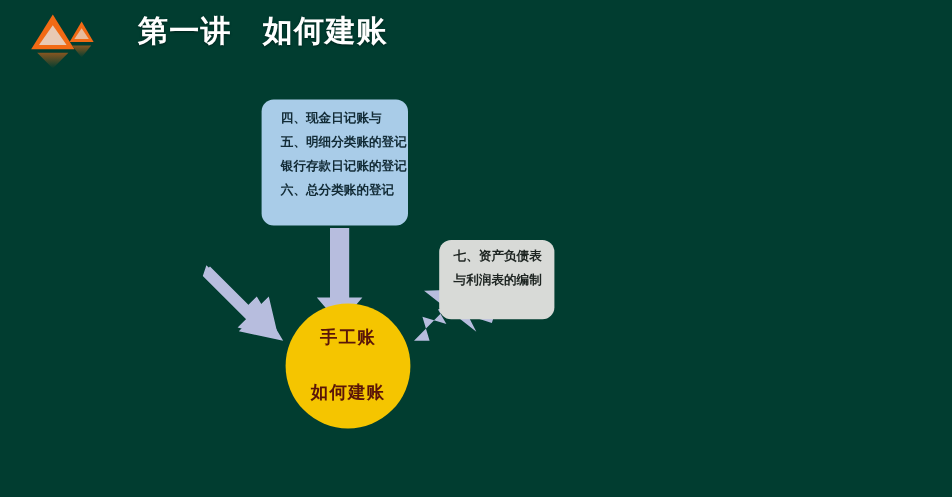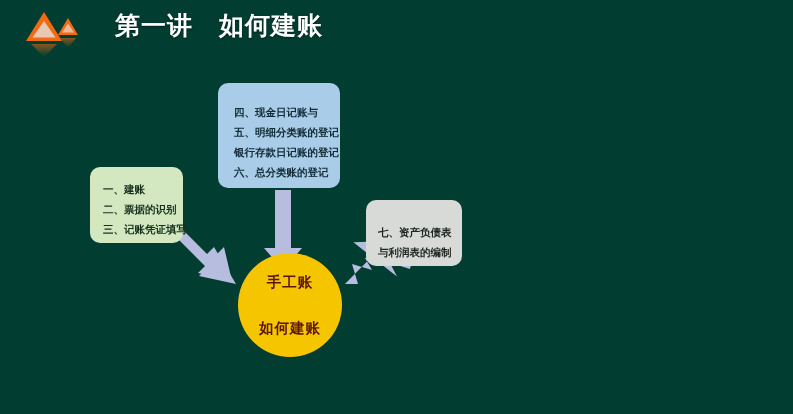--- a/index.html
+++ b/index.html
@@ -41,21 +41,21 @@
     margin-left: 27px;
   }
 
   
   .card {
     position: absolute;
     border-radius: 10px;
     box-sizing: border-box;
     display: flex;
     flex-direction: column;
-    justify-content: flex-end;
+    justify-content: flex-start;
   }
   .card .line {
     font-size: 10.5px;
     line-height: 20px;
     color: #1b2a33;
     white-space: pre;
     font-weight: bold;
   }
 
   
@@ -163,25 +163,20 @@
     </g>
   </svg>
 
   <div class="card card-blue">
     <div class="line">四、现金日记账与</div>
     <div class="line">五、明细分类账的登记</div>
     <div class="line">银行存款日记账的登记</div>
     <div class="line">六、总分类账的登记</div>
   </div>
 
-  <div class="card card-green">
-    <div class="line">一、建账</div>
-    <div class="line">二、票据的识别</div>
-    <div class="line">三、记账凭证填写</div>
-  </div>
 
   <div class="card card-gray">
     <div class="line">七、资产负债表</div>
     <div class="line">与利润表的编制</div>
   </div>
 
   <div class="circle">
     <div class="c-line">手工账</div>
     <div class="c-line">如何建账</div>
   </div>

